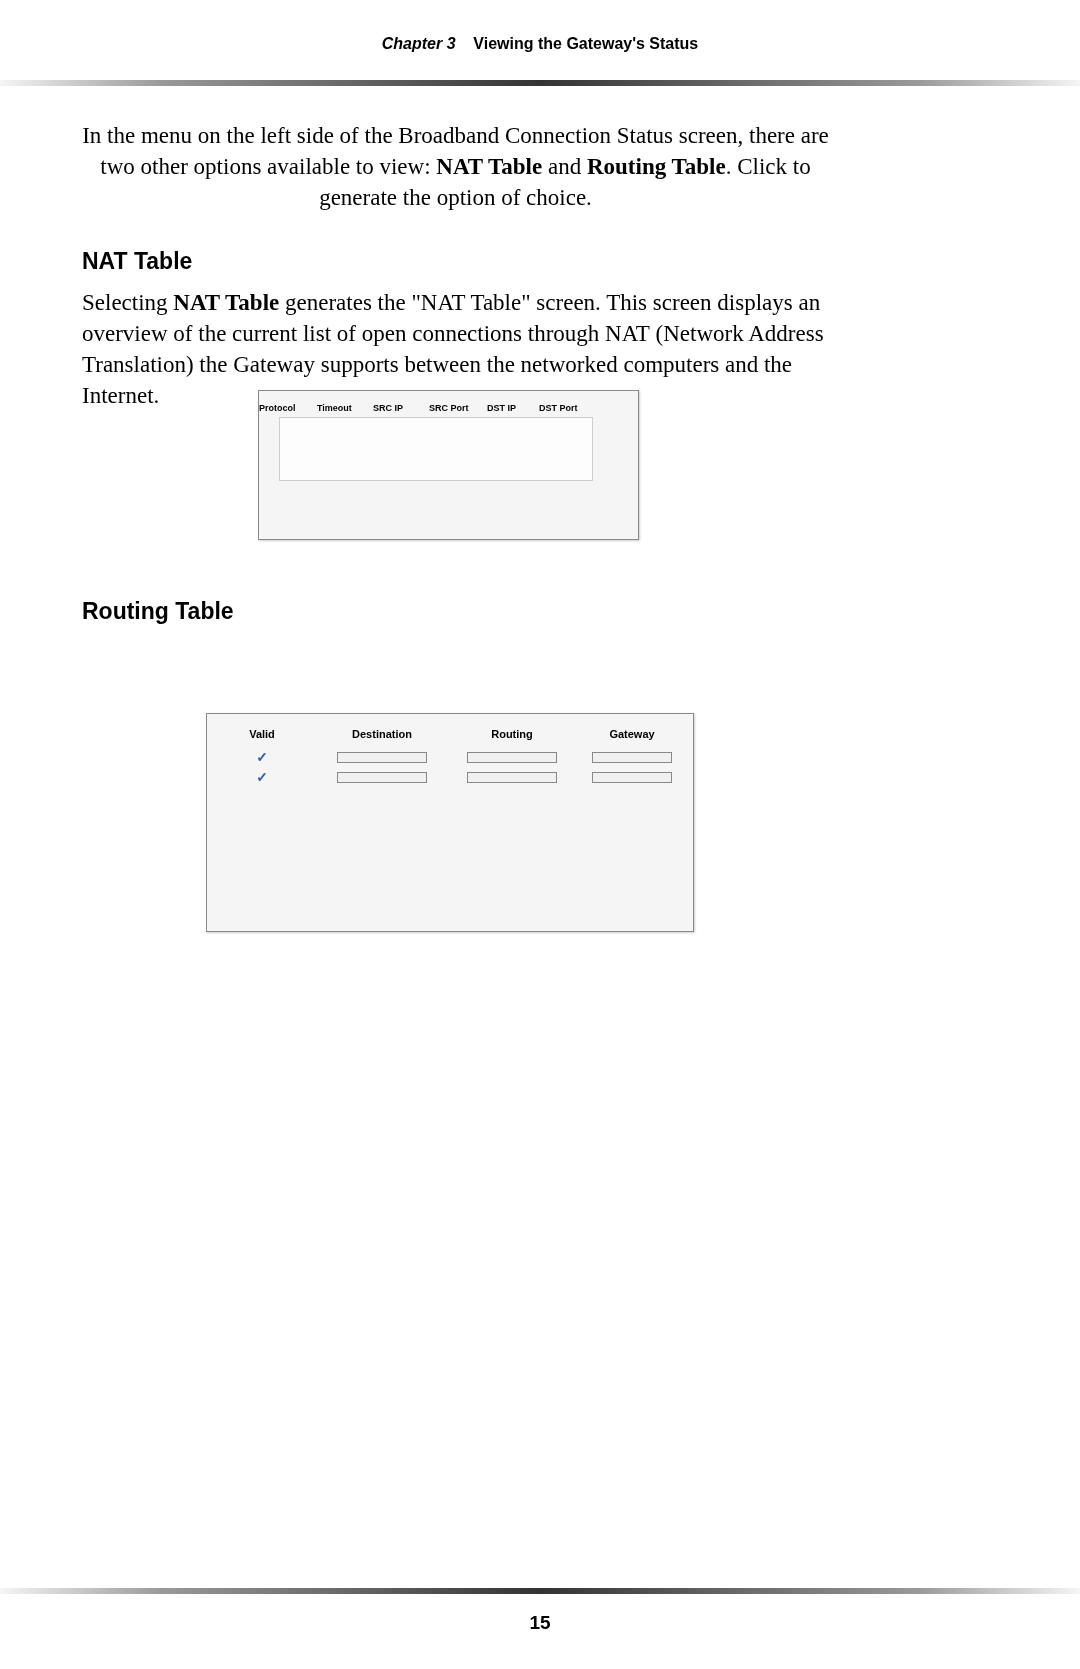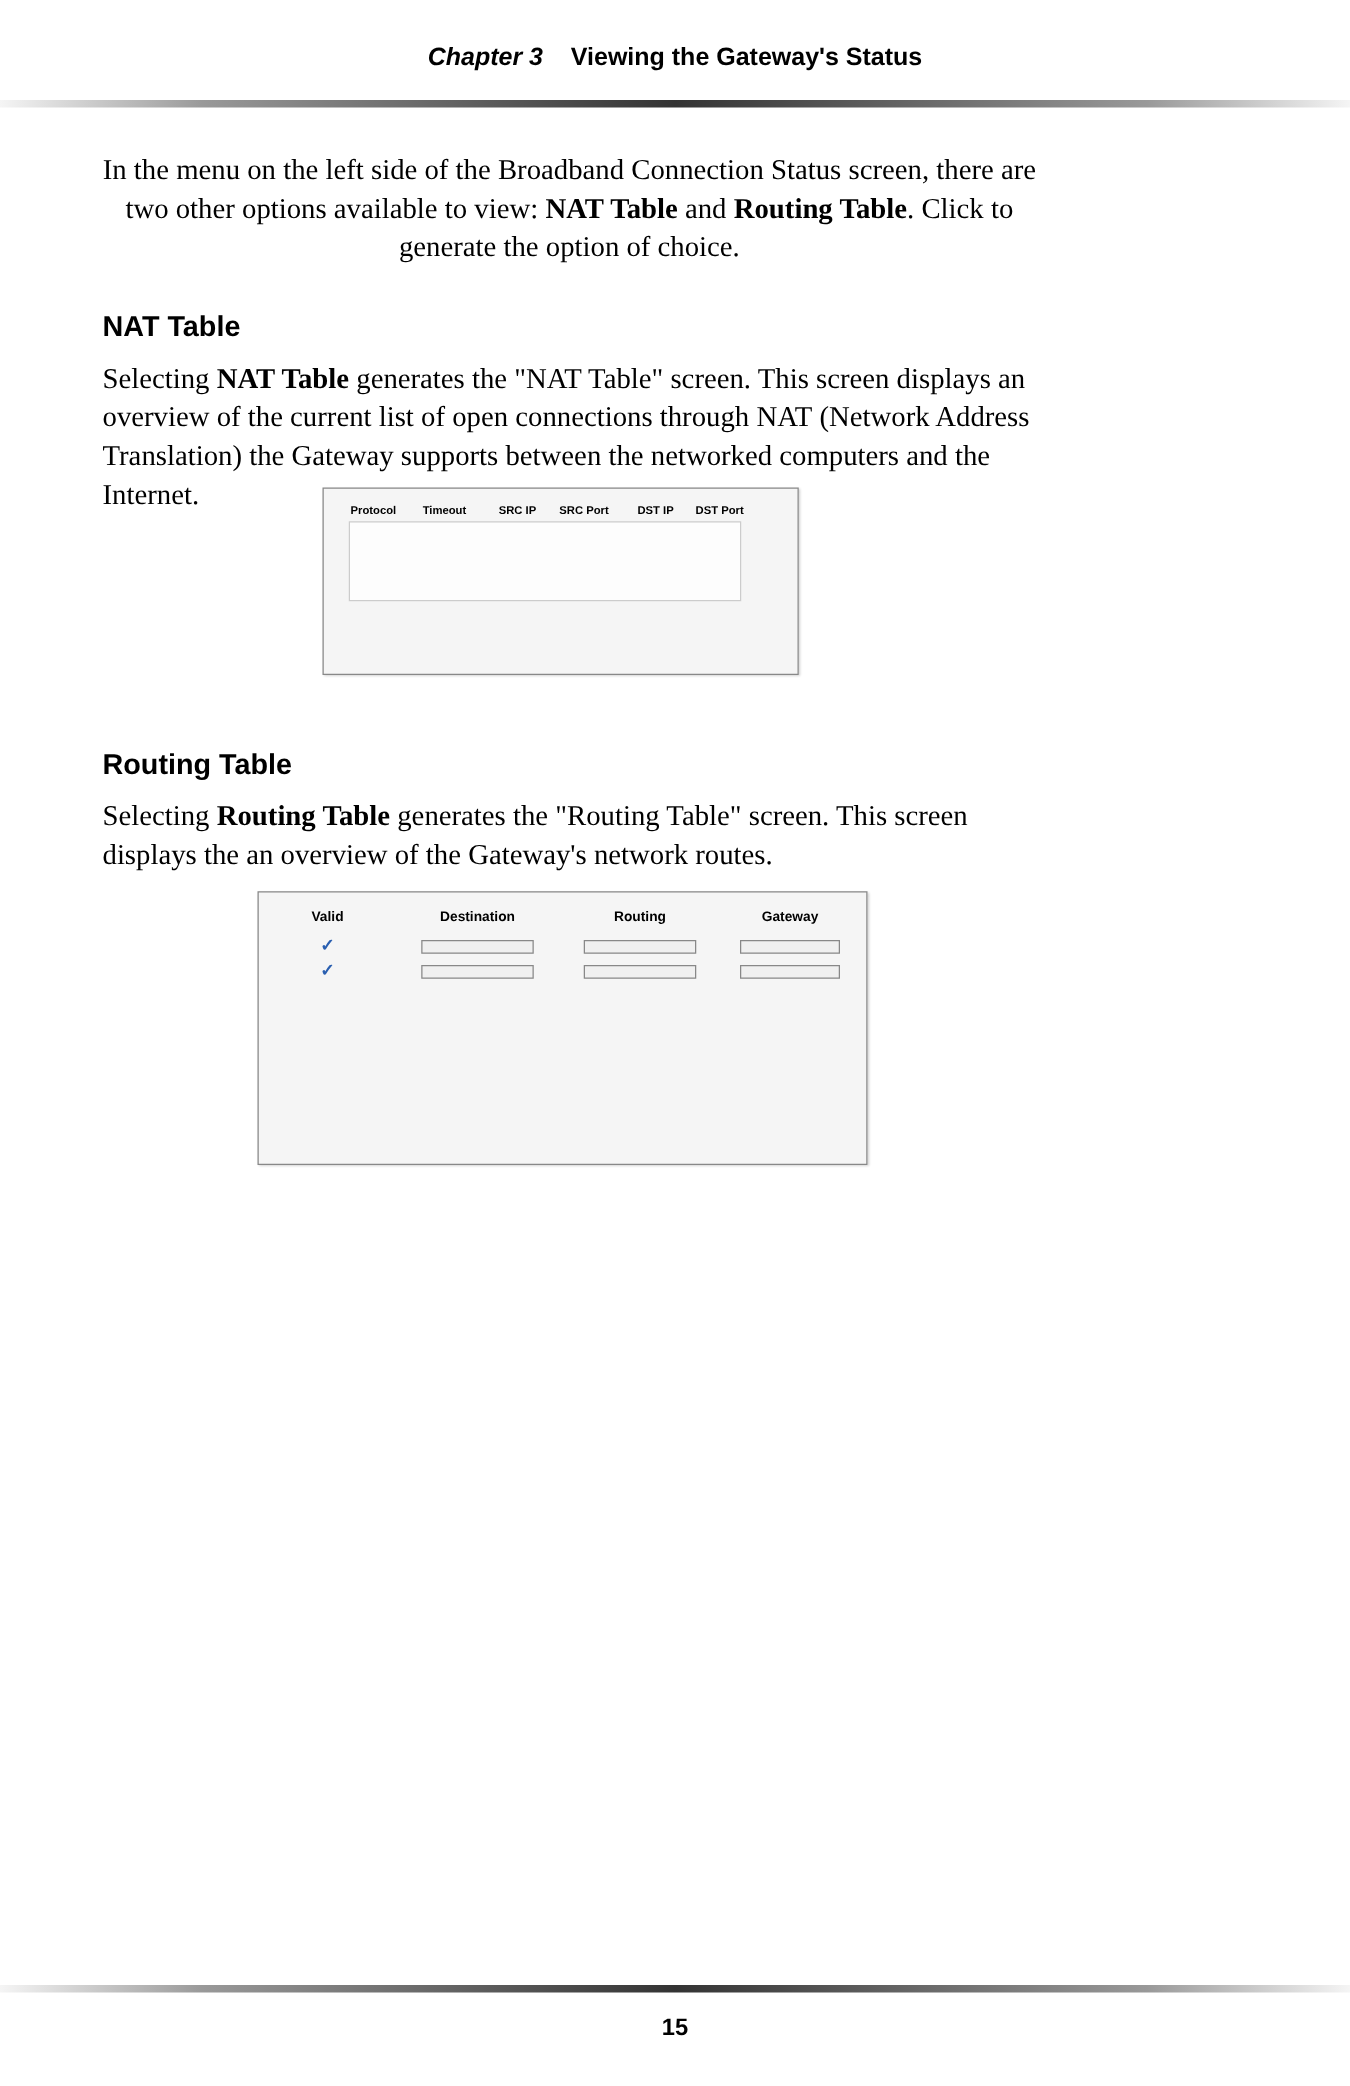--- a/index.html
+++ b/index.html
@@ -15,21 +15,21 @@
       height: 100%;
       position: relative;
     }
     .header {
       position: absolute;
       top: 35px;
       left: 0;
       right: 0;
       text-align: center;
       font-family: 'Segoe UI', Arial, sans-serif;
-      font-size: 20px;
+      font-size: 16px;
       color: #000;
     }
     .header .chapter-label { font-weight: bold; font-style: italic; }
     .header .chapter-title { font-weight: bold; }
     .header-rule {
       position: absolute;
       top: 80px;
       left: 0;
       right: 0;
       height: 6px;
@@ -79,21 +79,21 @@
       position: absolute;
       top: 12px;
       left: 0;
       right: 0;
       display: flex;
       font-family: Arial, sans-serif;
       font-size: 9px;
       font-weight: bold;
       color: #000;
     }
-    .nat-col { text-align: right; }
+    .nat-col { text-align: left; }
     .nat-col.c1 { width: 58px; }
     .nat-col.c2 { width: 56px; }
     .nat-col.c3 { width: 56px; }
     .nat-col.c4 { width: 58px; }
     .nat-col.c5 { width: 52px; }
     .nat-col.c6 { width: 56px; }
     .nat-box {
       position: absolute;
       top: 26px;
       left: 20px;
@@ -213,23 +213,20 @@
       <div class="nat-col c3">SRC IP</div>
       <div class="nat-col c4">SRC Port</div>
       <div class="nat-col c5">DST IP</div>
       <div class="nat-col c6">DST Port</div>
     </div>
     <div class="nat-box"></div>
   </div>
 
   <div class="section2">
     <div class="section-heading">Routing Table</div>
-    <p class="section-para">
-      <span>Selecting </span><span class="bold">Routing Table</span><span> generates the "Routing Table" screen. This screen displays the an overview of the Gateway's network routes.</span>
-    </p>
   </div>
 
   <div class="routing-panel">
     <div class="routing-headers">
       <div class="rt-col r1">Valid</div>
       <div class="rt-col r2">Destination</div>
       <div class="rt-col r3">Routing</div>
       <div class="rt-col r4">Gateway</div>
     </div>
     <div class="routing-row row1">

